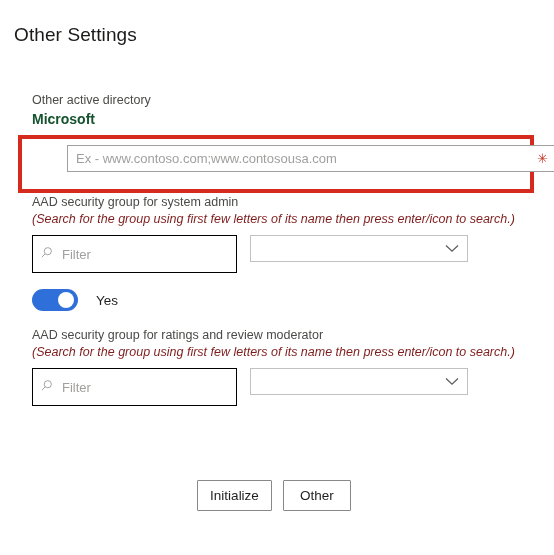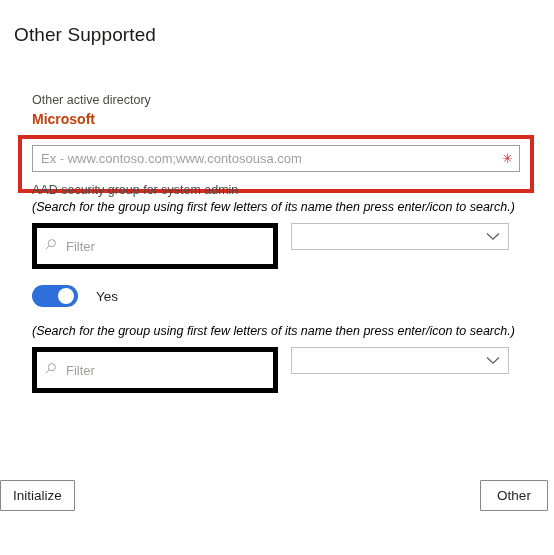--- a/index.html
+++ b/index.html
@@ -36,29 +36,29 @@
   .field-label {
     font-size: 12.5px;
     color: #4a4a48;
     line-height: 16px;
     margin: 0;
   }
 
   .value-strong {
     font-size: 14px;
     font-weight: bold;
-    color: #c2410c;
+    color: #14532d;
     line-height: 18px;
     margin: 2px 0 0 0;
   }
 
   .hint-text {
     font-size: 12.5px;
     font-style: italic;
-    color: #000000;
+    color: #7f1d1d;
     line-height: 16px;
     margin: 1px 0 0 0;
   }
 
   
   .redbox {
     position: absolute;
     left: 18px;
     top: 135px;
     width: 516px;
@@ -78,20 +78,21 @@
     position: relative;
     box-sizing: border-box;
     width: 100%;
     height: 27px;
     border: 1px solid #a19f9d;
     background: #ffffff;
     display: flex;
     align-items: center;
     padding: 0 6px;
     margin-top: 4px;
+    margin-left: 35px;
   }
   .text-input input {
     border: 0;
     outline: 0;
     width: 100%;
     font-family: "Liberation Sans", sans-serif;
     font-size: 13px;
     color: #323130;
     background: transparent;
     padding: 0 2px;
@@ -112,23 +113,23 @@
   }
 
   
   .group-row {
     display: flex;
     gap: 13px;
     margin-top: 8px;
   }
   .filter-input {
     box-sizing: border-box;
-    width: 246px;
+    width: 205px;
     height: 27px;
-    border: 5px solid #000000;
+    border: 1px solid #000000;
     background: #ffffff;
     display: flex;
     align-items: center;
     padding: 18px 7px;
   }
   .filter-input input {
     border: 0;
     outline: 0;
     width: 100%;
     margin-left: 7px;
@@ -190,21 +191,21 @@
 
   .section { margin-top: 16px; }
 
   
   .footer {
     position: absolute;
     left: 0;
     top: 480px;
     width: 554px;
     display: flex;
-    justify-content: space-between;
+    justify-content: center;
     gap: 11px;
     padding-right: 6px;
     box-sizing: border-box;
   }
   .btn {
     box-sizing: border-box;
     min-width: 68px;
     height: 31px;
     padding: 0 12px;
     border: 1px solid #8a8886;
@@ -212,41 +213,41 @@
     font-family: "Liberation Sans", sans-serif;
     font-size: 13.5px;
     color: #201f1e;
     cursor: pointer;
     border-radius: 1px;
   }
 </style>
 </head>
 <body>
 
-<div class="page-title">Other Supported</div>
+<div class="page-title">Other Settings</div>
 
 <div class="form-area">
 
   <div>
     <div class="field-label">Other active directory</div>
     <div class="value-strong">Microsoft</div>
   </div>
 
 </div>
 
 <div class="redbox"></div>
 
 <div class="hostnames-block">
   <div class="text-input">
     <input type="text" placeholder="Ex - www.contoso.com;www.contosousa.com" style="">
     <span class="req-asterisk">✳</span>
   </div>
 </div>
 
-<div class="form-area" style="top:182px;">
+<div class="form-area" style="top:194px;">
 
   <div>
     <div class="field-label">AAD security group for system admin</div>
     <div class="hint-text">(Search for the group using first few letters of its name then press enter/icon to search.)</div>
     <div class="group-row">
       <div class="filter-input">
         <span class="search-icon">
           <svg width="13" height="13" viewBox="0 0 16 16">
             <circle cx="9.6" cy="6.4" r="4.4" fill="none" stroke="#9a9896" stroke-width="1.1"></circle>
             <line x1="6.3" y1="9.7" x2="2.2" y2="13.8" stroke="#9a9896" stroke-width="1.1"></line>
@@ -268,20 +269,21 @@
   <div class="section">
     <div class="toggle-row">
       <div class="toggle">
         <div class="knob"></div>
       </div>
       <div class="toggle-label">Yes</div>
     </div>
   </div>
 
   <div class="section">
+    <div class="field-label">AAD security group for ratings and review moderator</div>
     <div class="hint-text">(Search for the group using first few letters of its name then press enter/icon to search.)</div>
     <div class="group-row">
       <div class="filter-input">
         <span class="search-icon">
           <svg width="13" height="13" viewBox="0 0 16 16">
             <circle cx="9.6" cy="6.4" r="4.4" fill="none" stroke="#9a9896" stroke-width="1.1"></circle>
             <line x1="6.3" y1="9.7" x2="2.2" y2="13.8" stroke="#9a9896" stroke-width="1.1"></line>
           </svg>
         </span>
         <input type="text" placeholder="Filter" style="">

